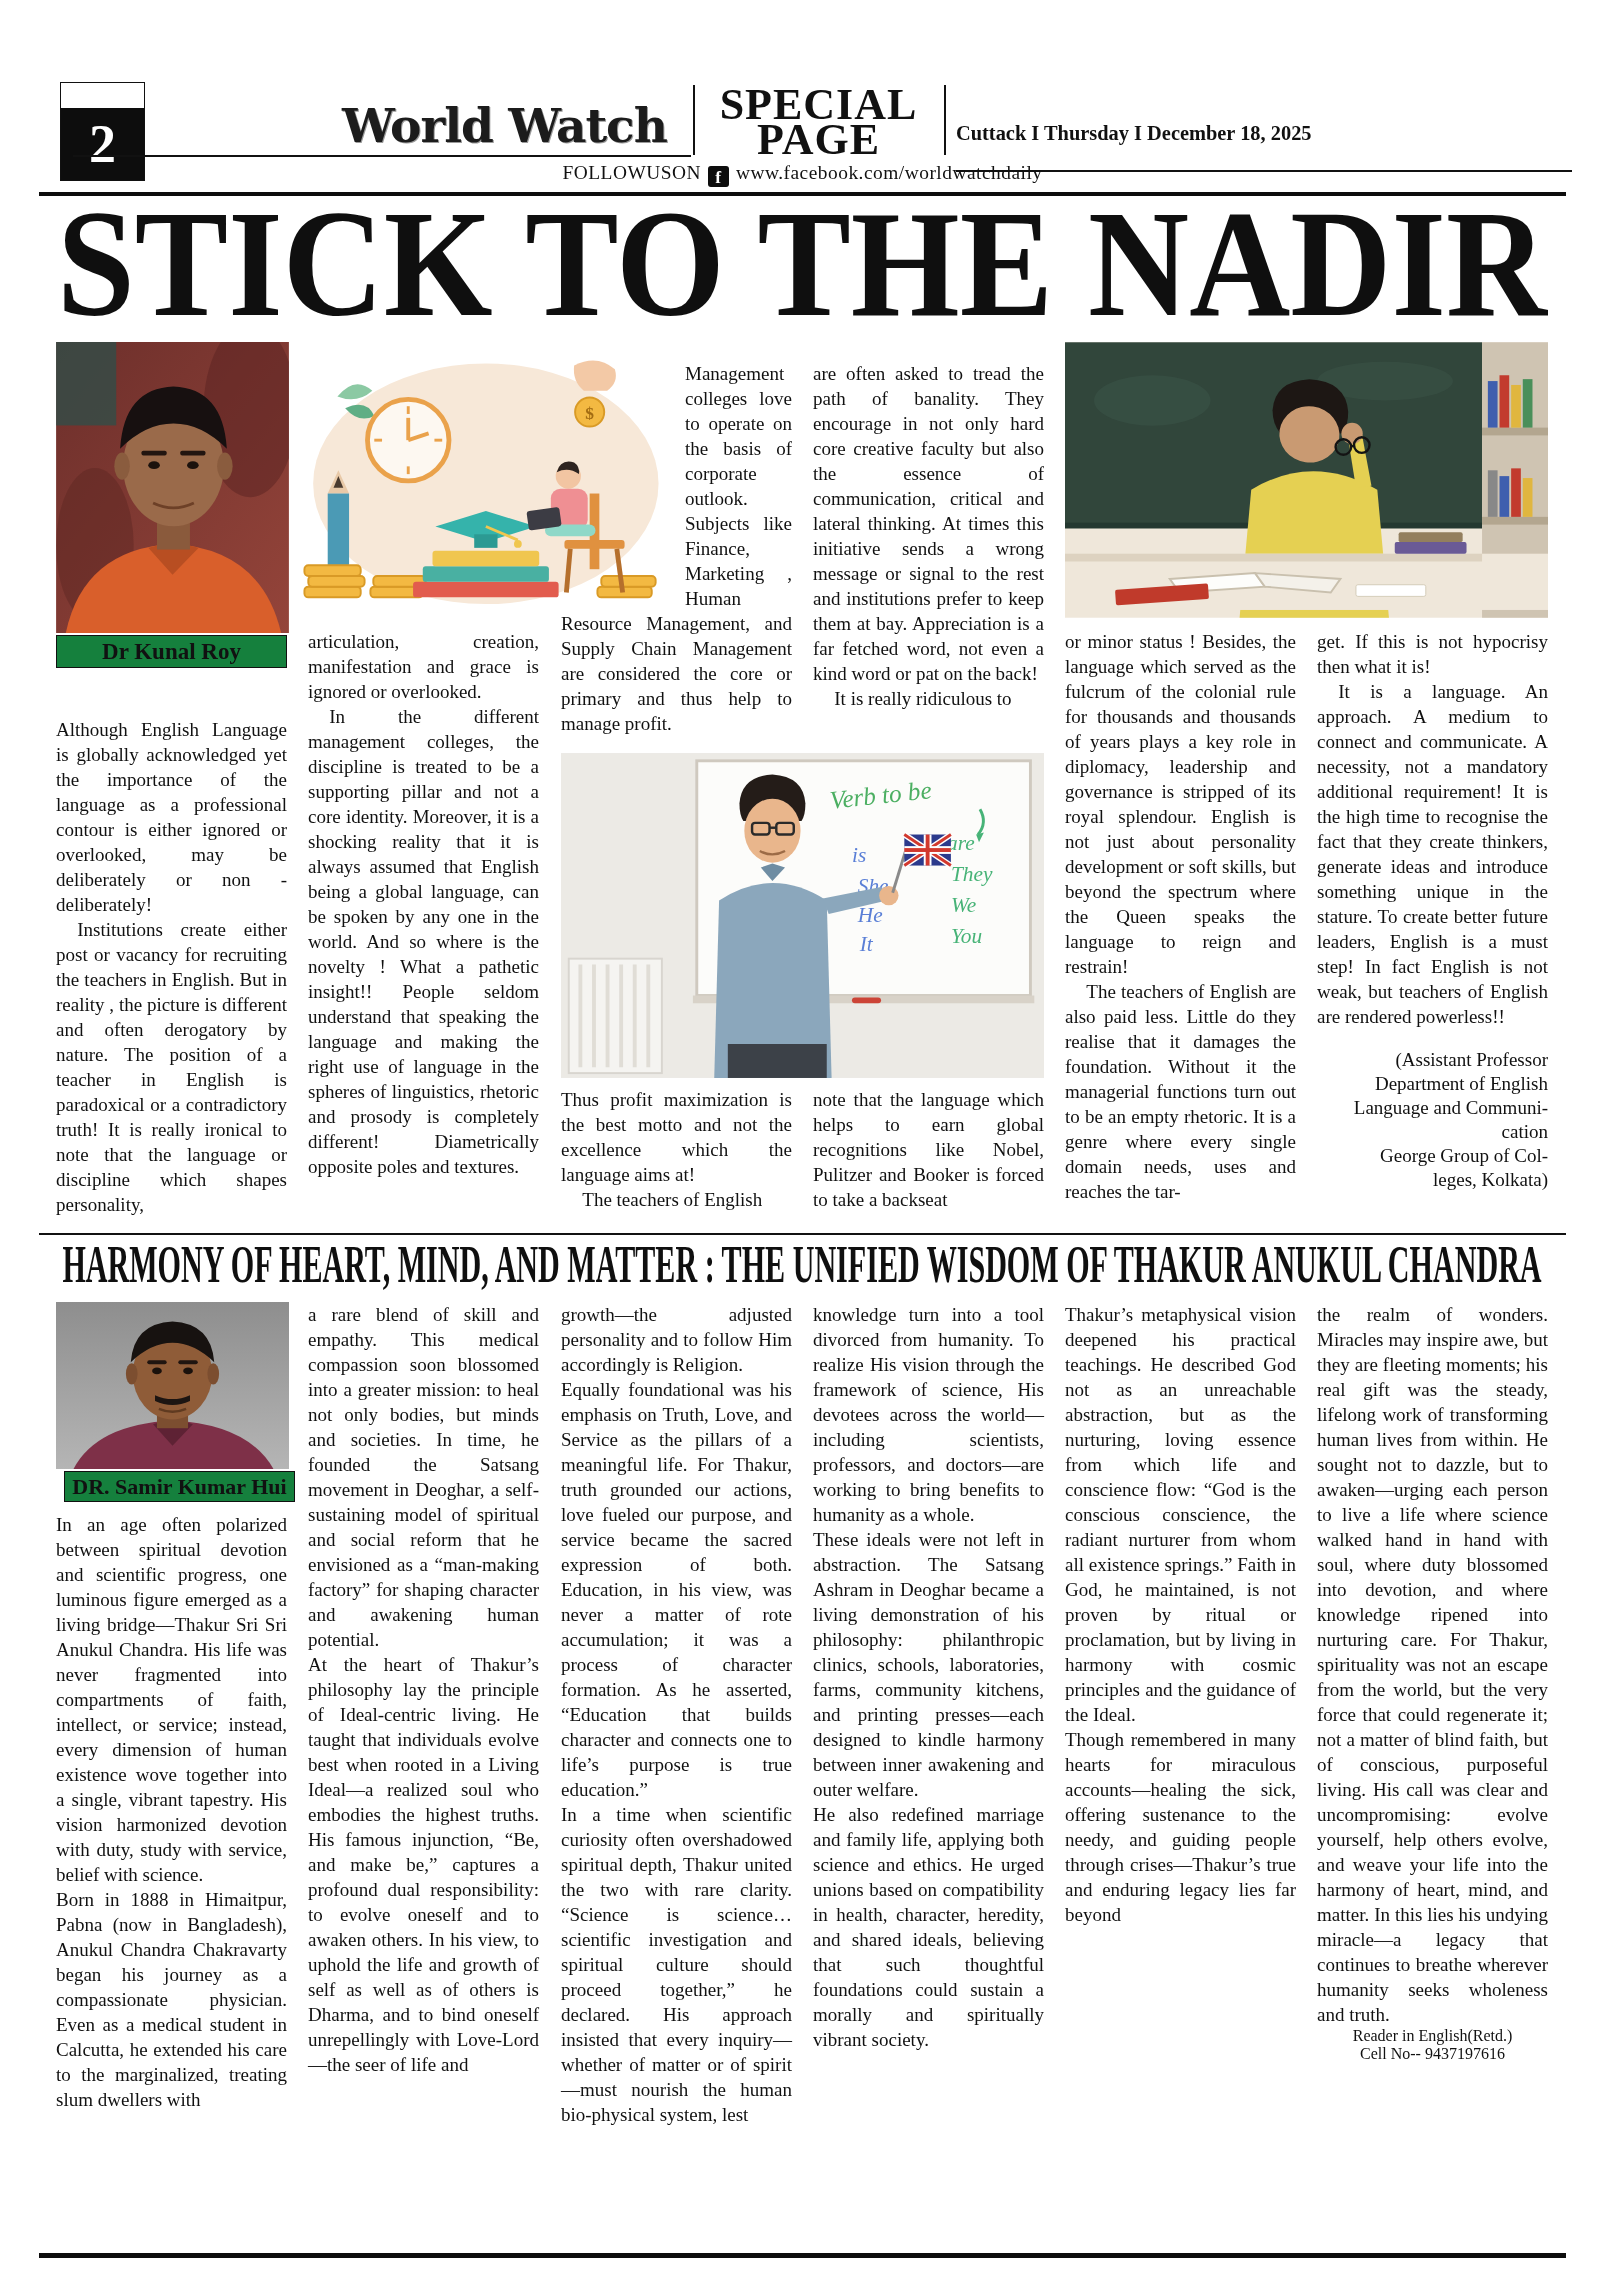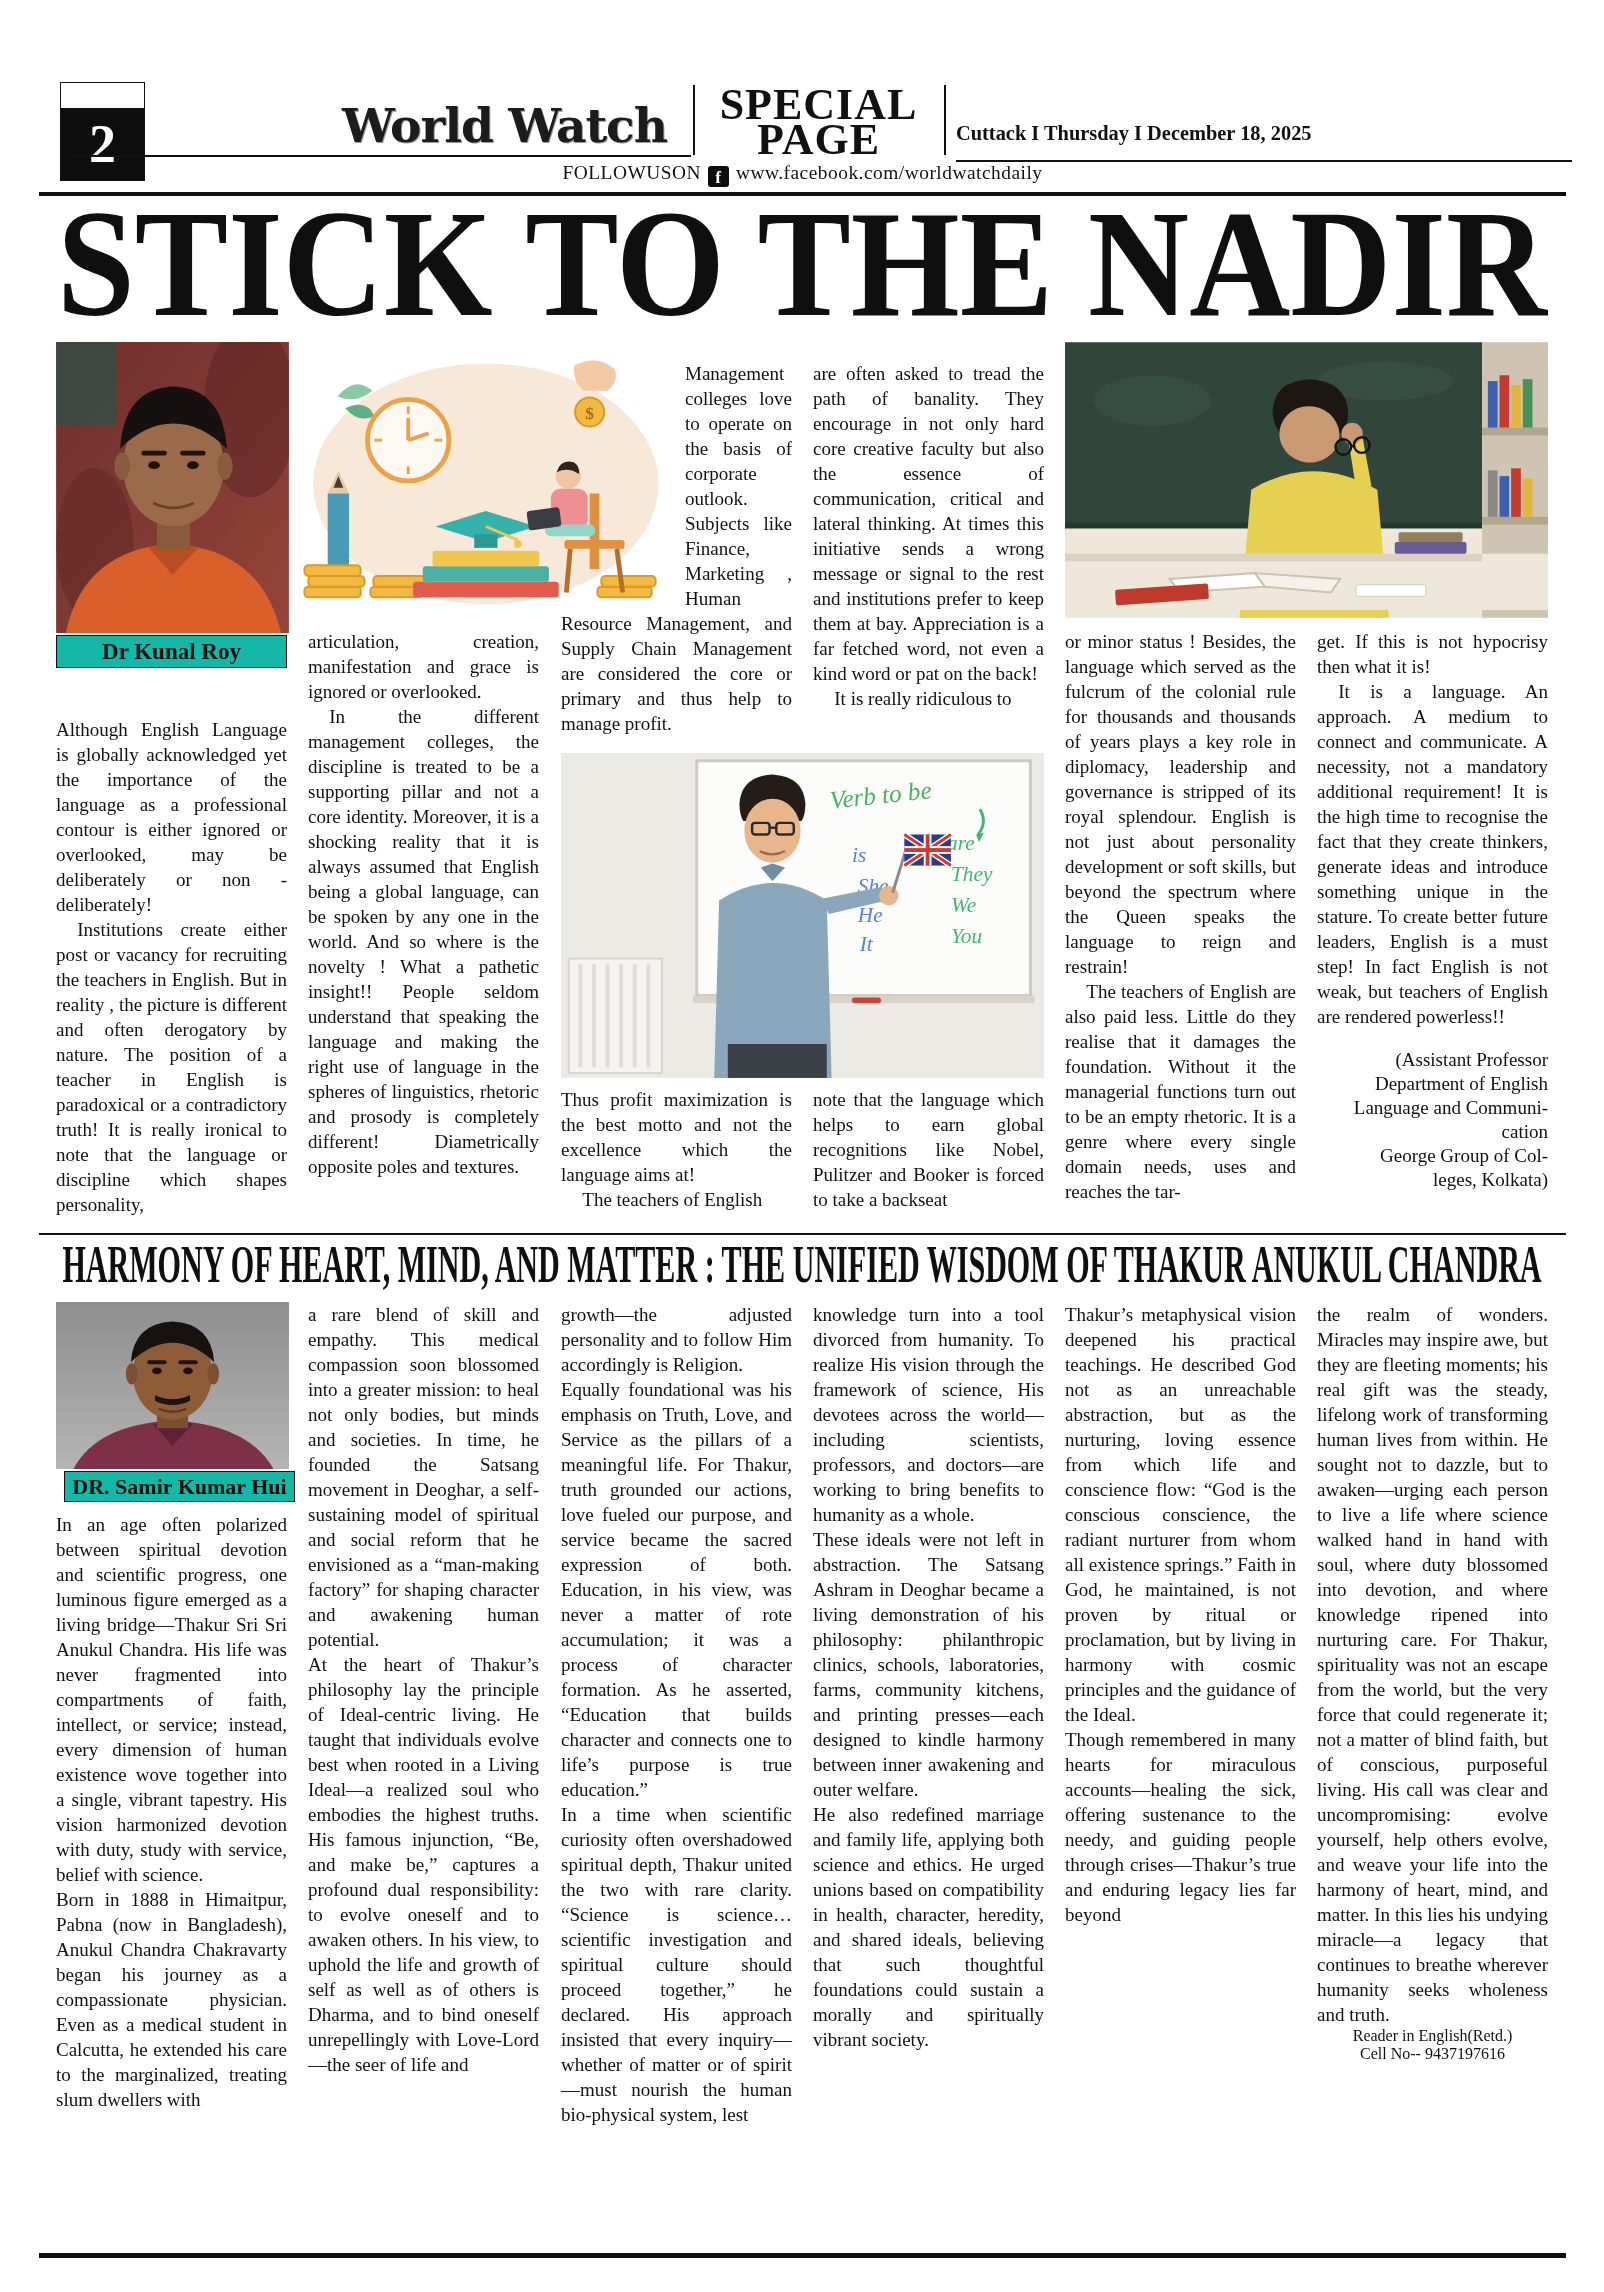--- a/index.html
+++ b/index.html
@@ -12,40 +12,40 @@
           font-weight:bold;font-size:54px;display:flex;align-items:center;justify-content:center;}
   .masthead{position:absolute;left:320px;top:89px;width:369px;height:64px;display:flex;align-items:flex-end;
             justify-content:center;font-family:"DejaVu Serif",serif;font-weight:bold;font-size:47px;
             letter-spacing:-1px;color:#1c1c1c;text-shadow:1px 1px 0 #9a9a9a;}
   .rule-logo{position:absolute;left:73px;top:155px;width:618px;height:1.9px;background:#111;}
   .vrule{position:absolute;top:85px;width:1.9px;height:70px;background:#111;}
   .vrule.v1{left:693px;} .vrule.v2{left:944px;}
   .section-title{position:absolute;left:695px;top:87px;width:247px;text-align:center;
                  font-weight:bold;font-size:44px;line-height:35px;letter-spacing:1px;}
   .dateline{position:absolute;left:956px;top:122px;width:616px;font-weight:bold;font-size:20.4px;
-            padding-bottom:15px;border-bottom:2.9px solid #111;}
+            padding-bottom:25px;border-bottom:2.9px solid #111;}
   .follow{position:absolute;left:0;top:162px;width:100%;text-align:center;font-size:19.4px;letter-spacing:0.5px;}
   .fb{display:inline-block;width:21.3px;height:21.3px;background:#0d0d0d;color:#fff;font-weight:bold;
       text-align:center;line-height:22px;border-radius:2.9px;margin:0 6.8px;vertical-align:-3.9px;font-size:17.5px;}
   .thick-rule{position:absolute;left:39px;top:192px;width:1527px;height:3.9px;background:#0d0d0d;}
 
   
   .headline1{position:absolute;left:56px;top:196px;}
   .h1t{font-family:"Liberation Serif",serif;font-weight:bold;font-size:158px;fill:#0f0f0f;}
   .rule-h2{position:absolute;left:39px;top:1233px;width:1527px;height:1.9px;background:#111;}
   .headline2{position:absolute;left:56px;top:1239px;}
   .h2t{font-family:"Liberation Serif",serif;font-weight:bold;font-size:54px;fill:#0f0f0f;}
 
   
   .art1{position:absolute;left:56px;top:342px;width:1492px;height:898px;overflow:hidden;}
   .art2{position:absolute;left:56px;top:1302px;width:1492px;height:947px;overflow:hidden;}
   p.body{font-size:19px;line-height:25px;text-align:justify;margin:0;
          hyphens:auto;-webkit-hyphens:auto;}
   p.ind{text-indent:21.3px;}
-  .cap{position:absolute;border:1.9px solid #111;text-align:center;font-weight:bold;background:#14b8a6;}
+  .cap{position:absolute;border:1.9px solid #111;text-align:center;font-weight:bold;background:#15803d;}
   .cap1{left:0;top:293px;width:229px;height:31px;font-size:23px;line-height:31px;}
   .cap2{left:8px;top:169px;width:229px;height:29px;font-size:22px;line-height:29px;}
 
   .photo1{position:absolute;left:0;top:0;}
   .a1c1{position:absolute;left:0;top:375px;width:231px;}
   .illus{position:absolute;left:221px;top:5.8px;}
   .a1c2{position:absolute;left:252px;top:287px;width:231px;}
   .c34{position:absolute;left:505px;top:19.4px;width:483px;height:878px;}
   .a1c3t{position:absolute;left:0;top:0;width:231px;height:390px;overflow:hidden;}
   .spacer3{float:left;width:124px;height:250px;}

